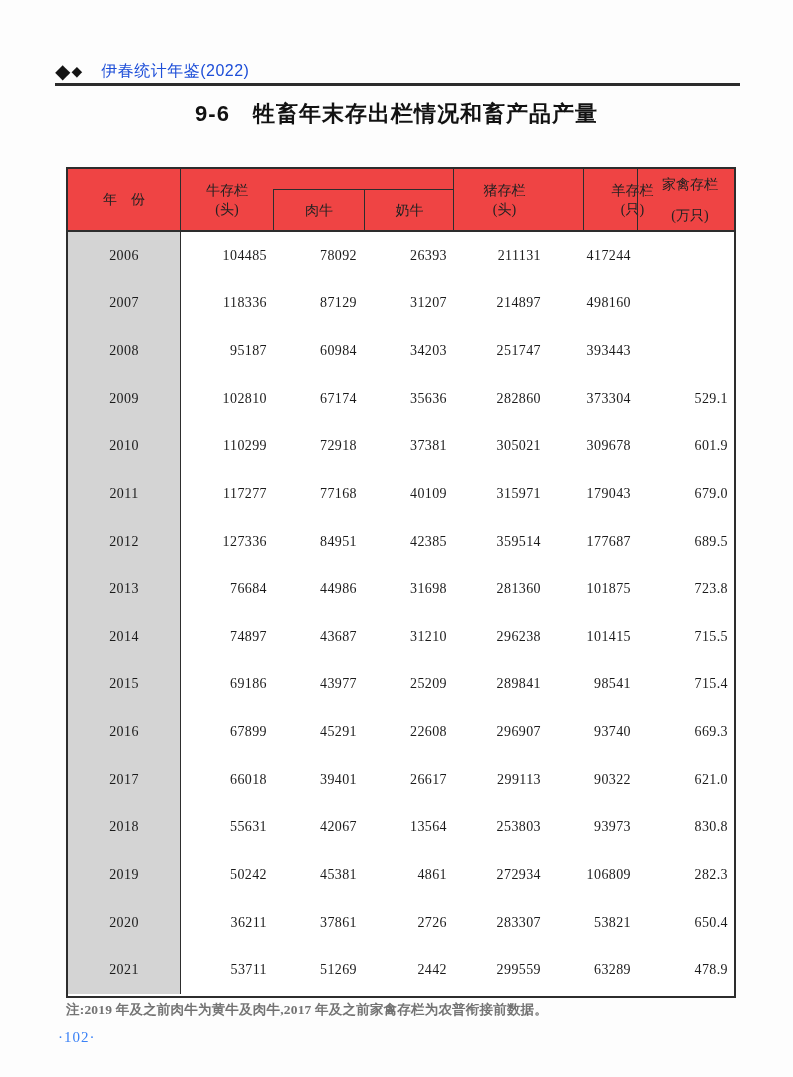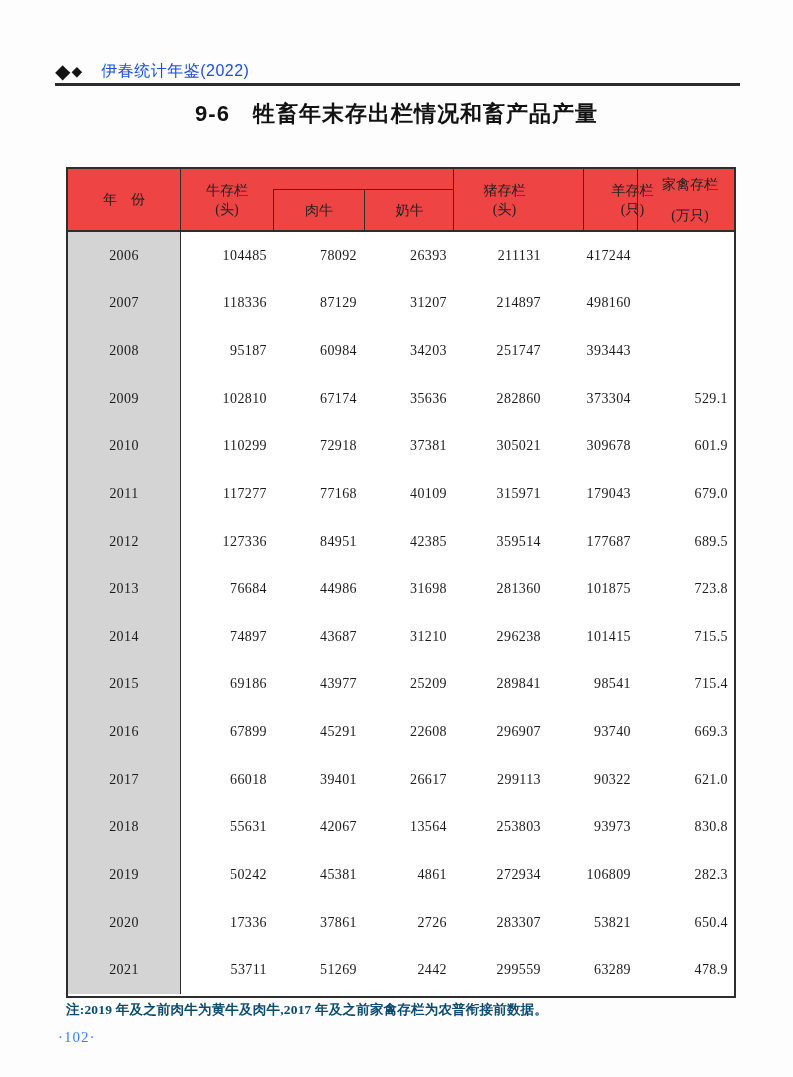--- a/index.html
+++ b/index.html
@@ -101,21 +101,21 @@
   }
   .c-num {
     display:flex; align-items:center; justify-content:flex-end;
     padding-right:6px;
     font-size:14px; letter-spacing:0.4px;
   }
 
   
   .footnote {
     position:absolute; left:66px; top:1001px;
-    font-size:13.5px; font-weight:bold; color:#0c4a6e;
+    font-size:13.5px; font-weight:bold; color:#737373;
     letter-spacing:0.2px;
   }
   .folio {
     position:absolute; left:58px; top:1029px;
     font-size:15px; color:#3b82f6; letter-spacing:1px;
   }
 </style>
 </head>
 <body>
 
@@ -295,21 +295,21 @@
     <div class="c-num">50242</div>
     <div class="c-num">45381</div>
     <div class="c-num">4861</div>
     <div class="c-num">272934</div>
     <div class="c-num">106809</div>
     <div class="c-num">282.3</div>
   </div>
 
   <div class="trow">
     <div class="c-year">2020</div>
-    <div class="c-num">17336</div>
+    <div class="c-num">36211</div>
     <div class="c-num">37861</div>
     <div class="c-num">2726</div>
     <div class="c-num">283307</div>
     <div class="c-num">53821</div>
     <div class="c-num">650.4</div>
   </div>
 
   <div class="trow">
     <div class="c-year">2021</div>
     <div class="c-num">53711</div>

